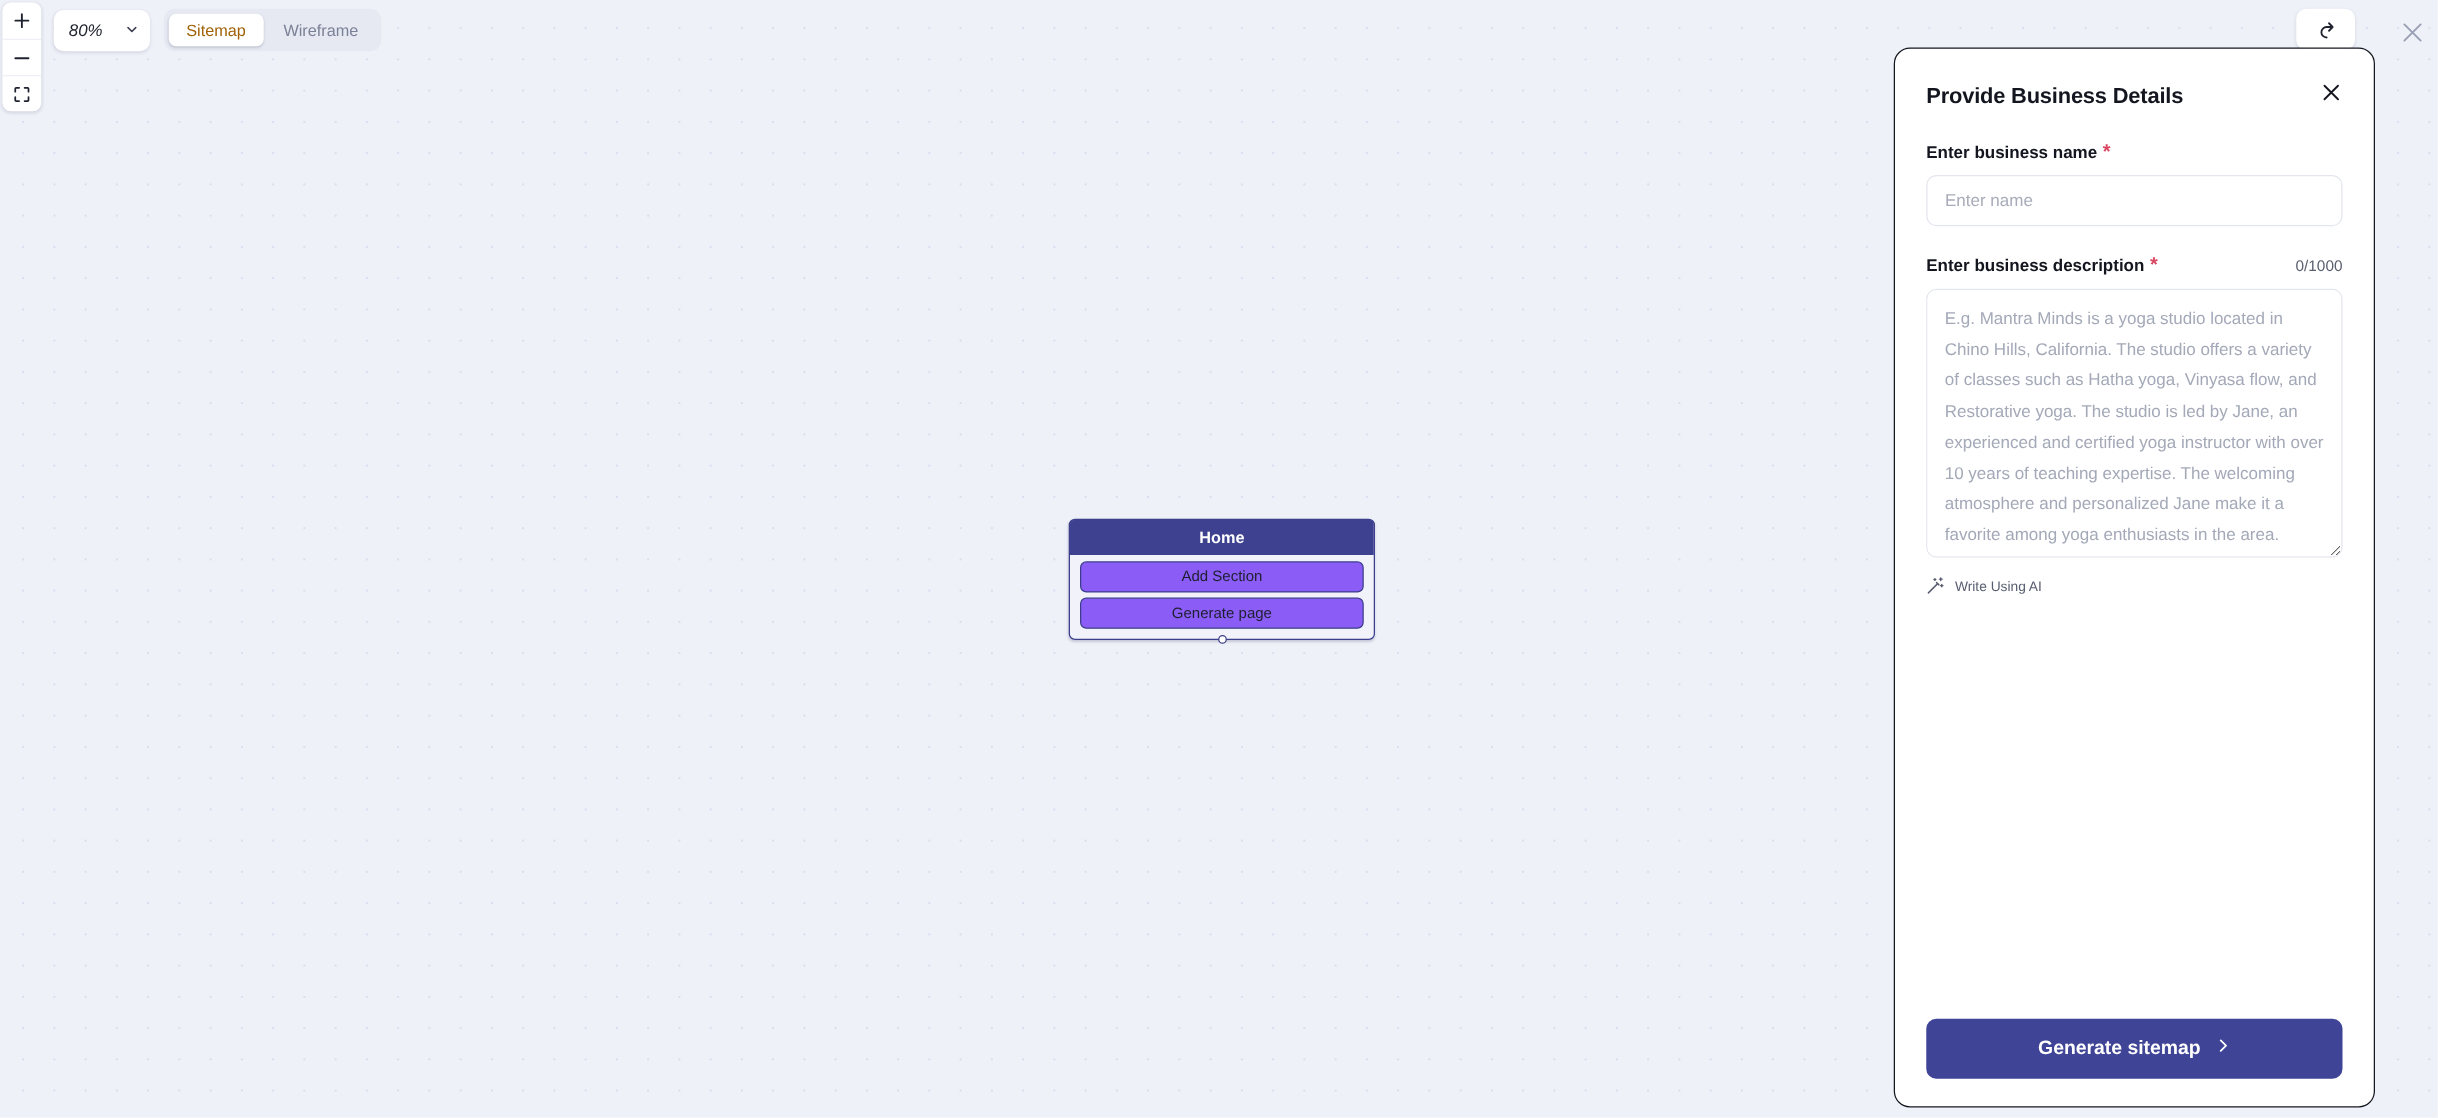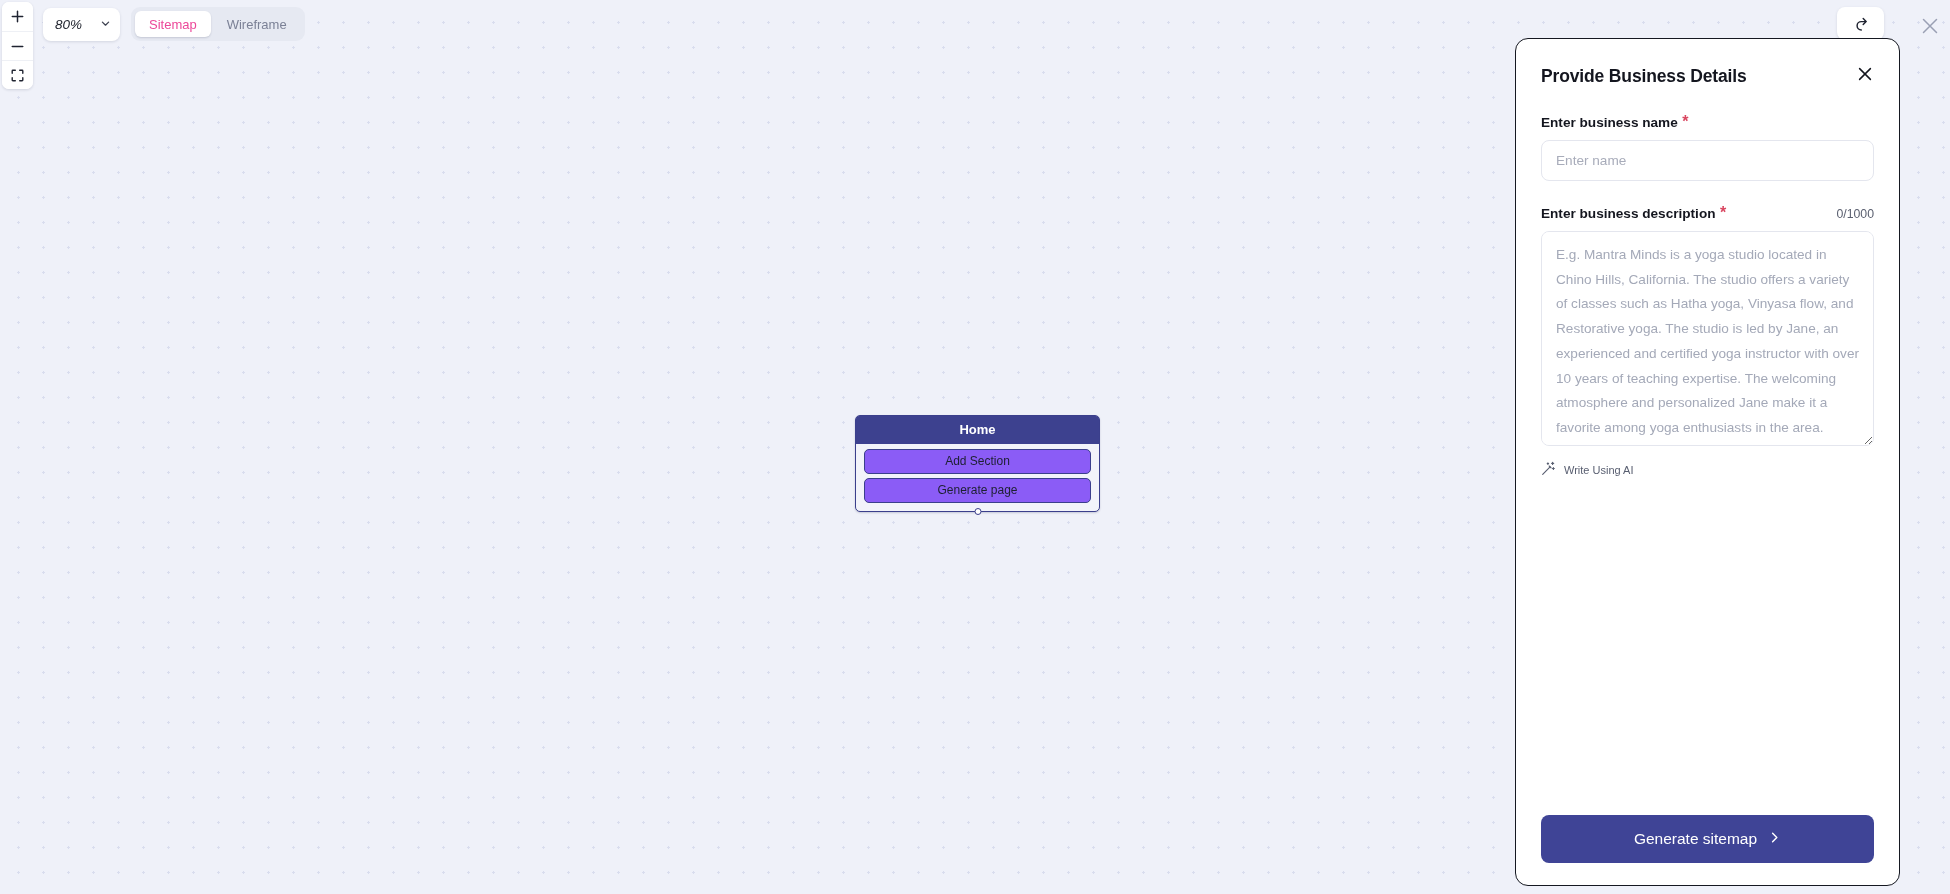--- a/index.html
+++ b/index.html
@@ -92,21 +92,21 @@
     font-size: 13px;
     color: #7b8196;
     cursor: pointer;
     white-space: nowrap;
     border: none;
     background: transparent;
     font-family: inherit;
   }
   .seg-tab.active {
     background: #ffffff;
-    color: #ec4899;
+    color: #a16207;
     box-shadow: 0 1px 2px rgba(22, 28, 60, .16);
   }
 
   
   #redo-btn {
     position: absolute;
     top: 7px;
     left: 1837px;
     width: 47px;
     height: 33px;
@@ -291,21 +291,21 @@
   #panel-spacer { flex: 1; }
 
   #generate-btn {
     width: 100%;
     height: 48px;
     background: #3f4496;
     color: #ffffff;
     border: none;
     border-radius: 8px;
     font-size: 15.5px;
-    font-weight: 400;
+    font-weight: 700;
     font-family: inherit;
     display: flex;
     align-items: center;
     justify-content: center;
     gap: 11px;
     cursor: pointer;
   }
 </style>
 </head>
 <body>

